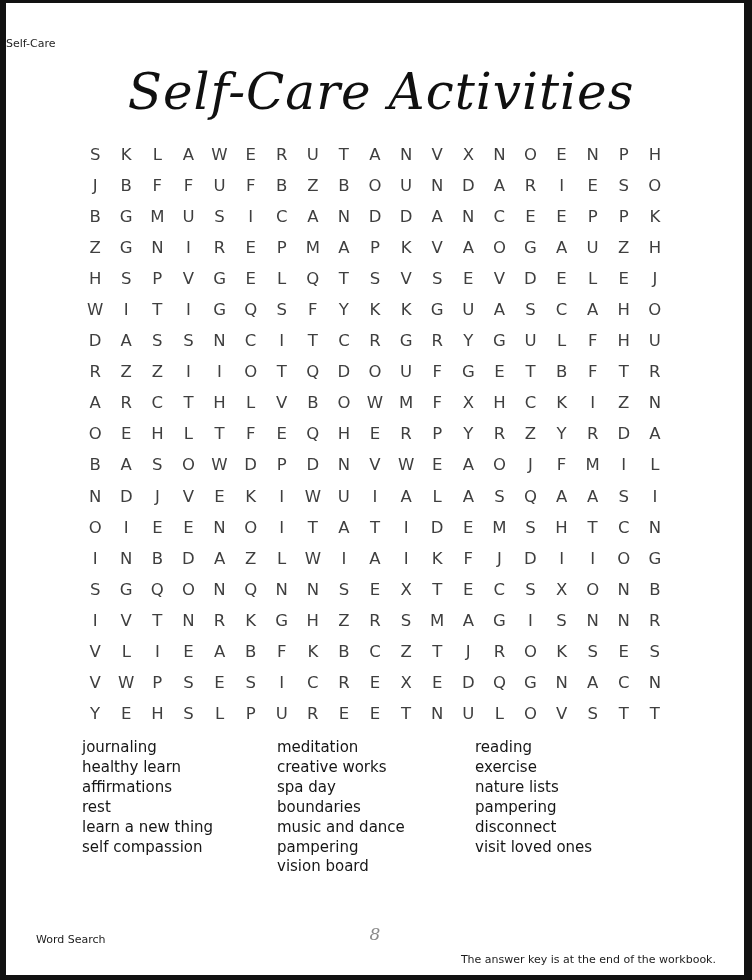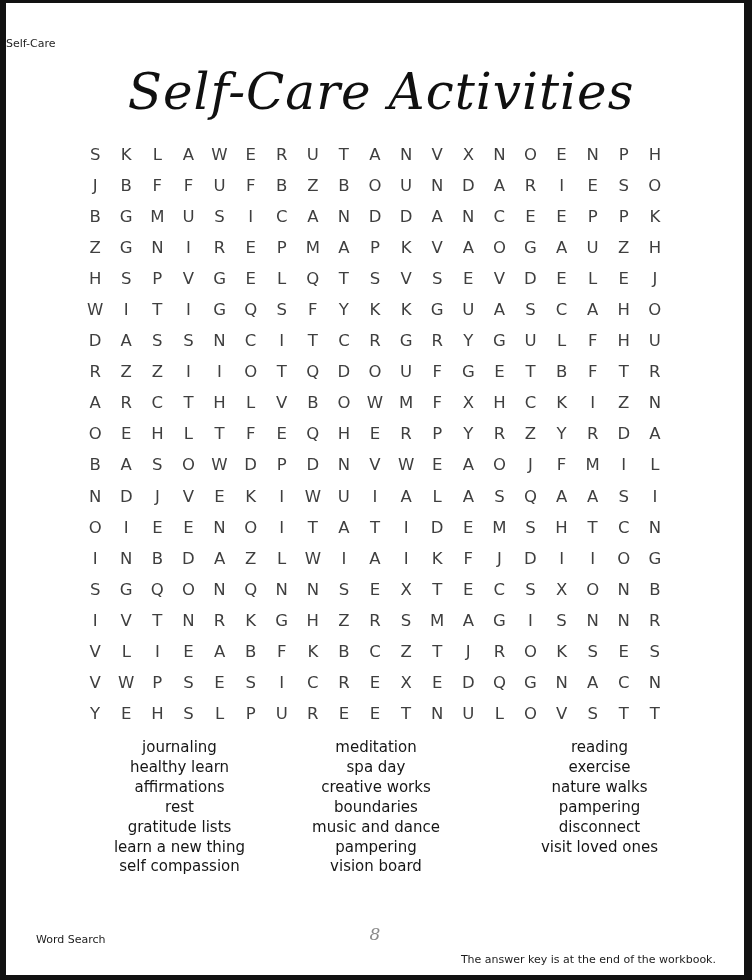--- a/index.html
+++ b/index.html
@@ -41,21 +41,21 @@
   }
   .words {
     position:absolute; top:735px; left:76px; right:20px;
     display:flex;
     font-size:15px; color:#161616;
   }
   .word-col { display:flex; flex-direction:column; }
   .word-col-1 { width:195px; }
   .word-col-2 { width:198px; }
   .word-col-3 { flex:1; }
-  .word-item { line-height:19.9px;text-align:center; }
+  .word-item { line-height:19.9px; }
   .footer-left {
     position:absolute; left:30px; top:930px;
     font-size:11px; color:#1c1c1c;
   }
   .footer-right {
     position:absolute; right:28px; top:950px;
     font-size:11px; color:#1c1c1c;
   }
   .footer-page-number {
     position:absolute; left:0; top:921px; width:100%;
@@ -437,37 +437,36 @@
       <div class="cell">T</div>
       <div class="cell">T</div>
     </div>
 
   <div class="words">
     <div class="word-col word-col-1">
         <div class="word-item">journaling</div>
         <div class="word-item">healthy learn</div>
         <div class="word-item">affirmations</div>
         <div class="word-item">rest</div>
-        <div class="word-item">gratitude lists</div>
         <div class="word-item">learn a new thing</div>
         <div class="word-item">self compassion</div>
       </div>
     <div class="word-col word-col-2">
         <div class="word-item">meditation</div>
+        <div class="word-item">creative works</div>
         <div class="word-item">spa day</div>
-        <div class="word-item">creative works</div>
         <div class="word-item">boundaries</div>
         <div class="word-item">music and dance</div>
         <div class="word-item">pampering</div>
         <div class="word-item">vision board</div>
       </div>
     <div class="word-col word-col-3">
         <div class="word-item">reading</div>
         <div class="word-item">exercise</div>
-        <div class="word-item">nature walks</div>
+        <div class="word-item">nature lists</div>
         <div class="word-item">pampering</div>
         <div class="word-item">disconnect</div>
         <div class="word-item">visit loved ones</div>
       </div>
   </div>
 
   <div class="footer-left">Word Search</div>
 
   <div class="footer-page-number">8</div>
 

